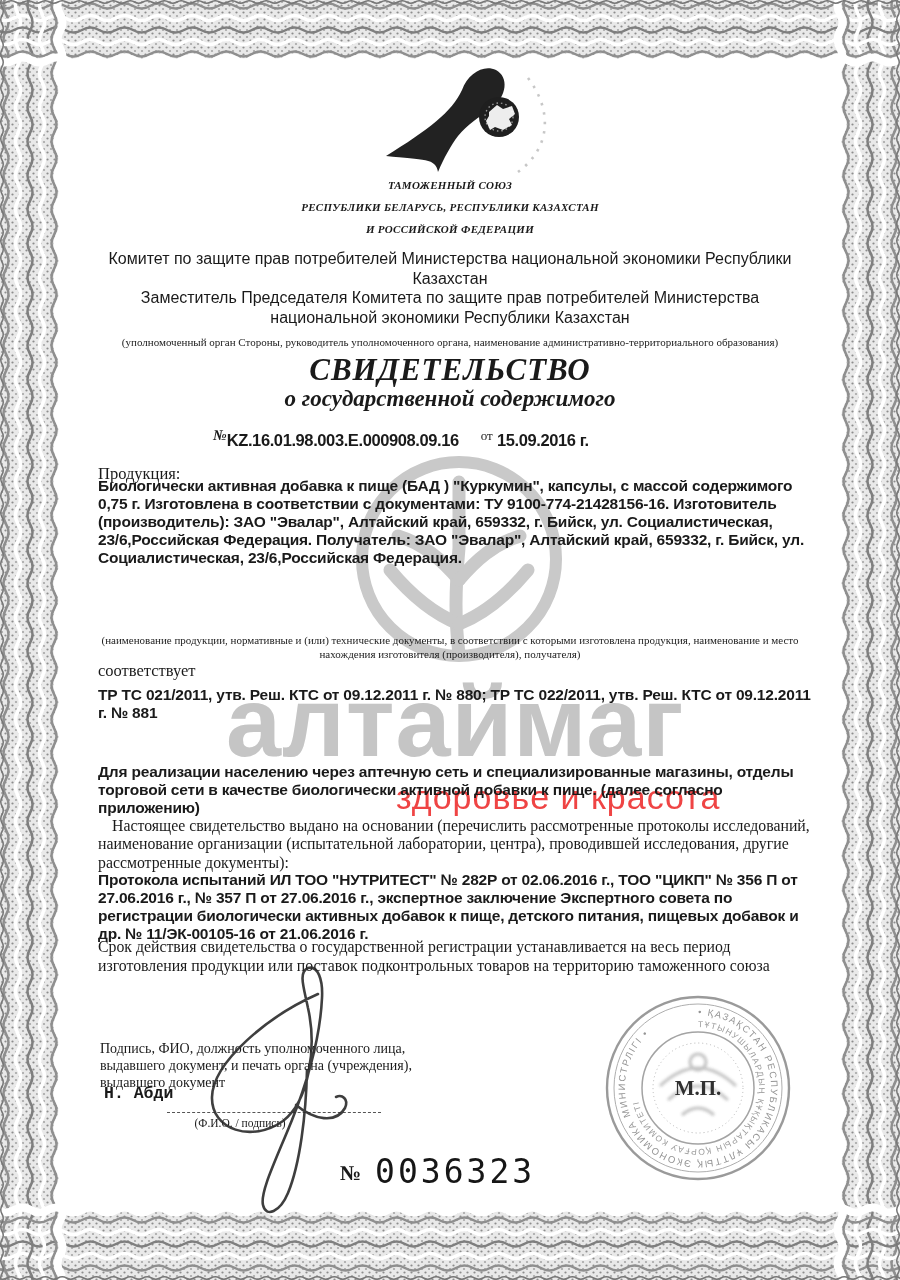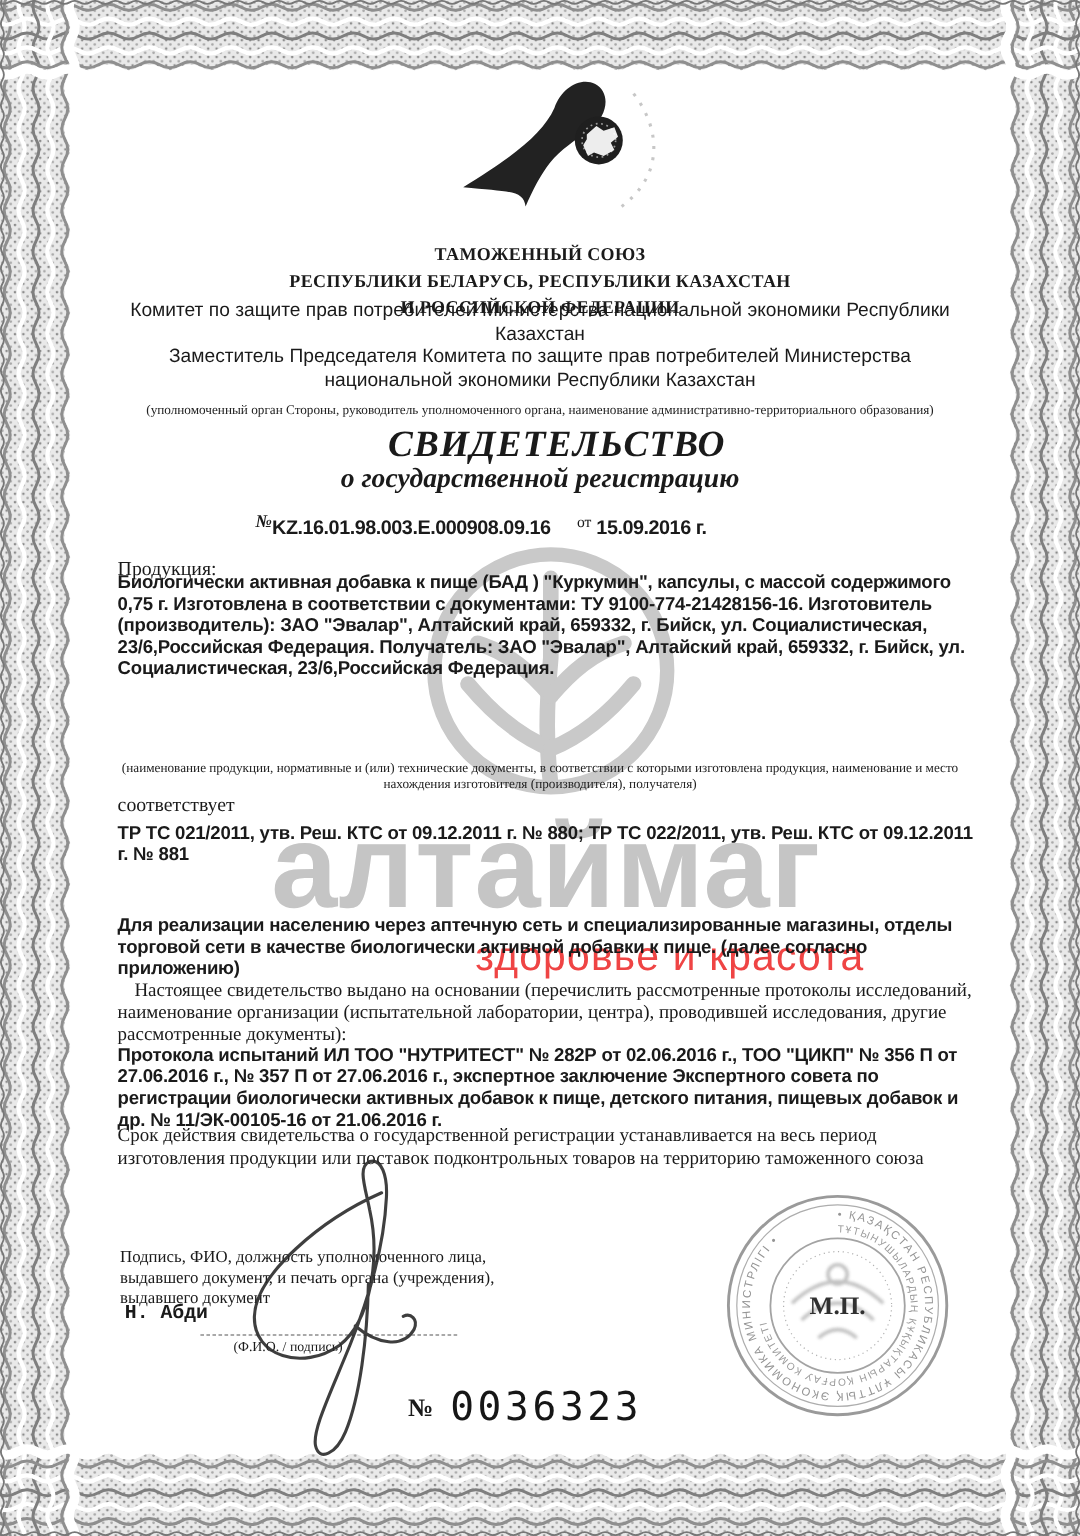--- a/index.html
+++ b/index.html
@@ -9,27 +9,27 @@
   svg{display:block;}
 
   
   #frame-svg{position:absolute;left:0;top:0;z-index:1;}
   .wm{z-index:2;pointer-events:none;}
   .txt{z-index:3;}
   .overlay{z-index:4;pointer-events:none;}
 
   
   .org-lines{left:90px;top:174px;width:720px;text-align:center;
-    font-weight:bold;font-size:15px;line-height:22px;letter-spacing:.3px;margin-top:28px;}
+    font-weight:bold;font-style:italic;font-size:11px;line-height:22px;letter-spacing:.3px;}
   .committee{left:90px;top:249px;width:720px;text-align:center;
     font-family:"Liberation Sans","DejaVu Sans",sans-serif;font-size:16px;line-height:19.5px;}
   .note{font-size:11px;line-height:13.5px;text-align:center;color:#222;}
   .note1{left:88px;top:336px;width:724px;}
 
-  .title-main{left:104px;top:352px;width:720px;text-align:center;
+  .title-main{left:90px;top:352px;width:720px;text-align:center;
     font-weight:bold;font-style:italic;font-size:31px;letter-spacing:1px;}
   .title-sub{left:90px;top:386px;width:720px;text-align:center;
     font-weight:bold;font-style:italic;font-size:23px;}
 
   .numline{left:213px;top:427px;width:560px;white-space:nowrap;
     font-family:"Liberation Sans","DejaVu Sans",sans-serif;font-size:16.5px;font-weight:bold;letter-spacing:-0.4px;}
   .numline .nosign{font-family:"Liberation Serif",serif;font-style:italic;font-weight:bold;
     font-size:15px;vertical-align:6px;letter-spacing:0;}
   .numline .ot{font-family:"Liberation Serif",serif;font-weight:normal;font-size:13px;
     vertical-align:6px;margin-left:22px;letter-spacing:0;}
@@ -145,21 +145,21 @@
     <div>И РОССИЙСКОЙ ФЕДЕРАЦИИ</div>
   </div>
 
   <div class="abs txt note note1">(уполномоченный орган Стороны, руководитель уполномоченного органа, наименование административно-территориального образования)</div>
   <div class="abs txt committee">
     <div>Комитет по защите прав потребителей Министерства национальной экономики Республики Казахстан</div>
     <div>Заместитель Председателя Комитета по защите прав потребителей Министерства национальной экономики Республики Казахстан</div>
   </div>
 
   <div class="abs txt title-main">СВИДЕТЕЛЬСТВО</div>
-  <div class="abs txt title-sub">о государственной регистрацию</div>
+  <div class="abs txt title-sub">о государственной содержимого</div>
 
   <div class="abs txt numline">
     <span class="nosign">№</span><span>KZ.16.01.98.003.Е.000908.09.16</span><span class="ot">от</span>
     <span>15.09.2016 г.</span>
   </div>
 
   <div class="abs txt prod-label serifpar">Продукция:</div>
   <div class="abs txt prod-text sanspar">Биологически активная добавка к пище (БАД ) "Куркумин", капсулы, с массой содержимого 0,75 г. Изготовлена в соответствии с документами: ТУ 9100-774-21428156-16. Изготовитель (производитель): ЗАО "Эвалар", Алтайский край, 659332, г. Бийск, ул. Социалистическая, 23/6,Российская Федерация.  Получатель: ЗАО "Эвалар", Алтайский край, 659332, г. Бийск, ул. Социалистическая, 23/6,Российская Федерация.</div>
   <div class="abs txt note note2">(наименование продукции, нормативные и (или) технические документы, в соответствии с которыми изготовлена продукция, наименование и место нахождения изготовителя (производителя), получателя)</div>
   <div class="abs txt conforms serifpar">соответствует</div>

